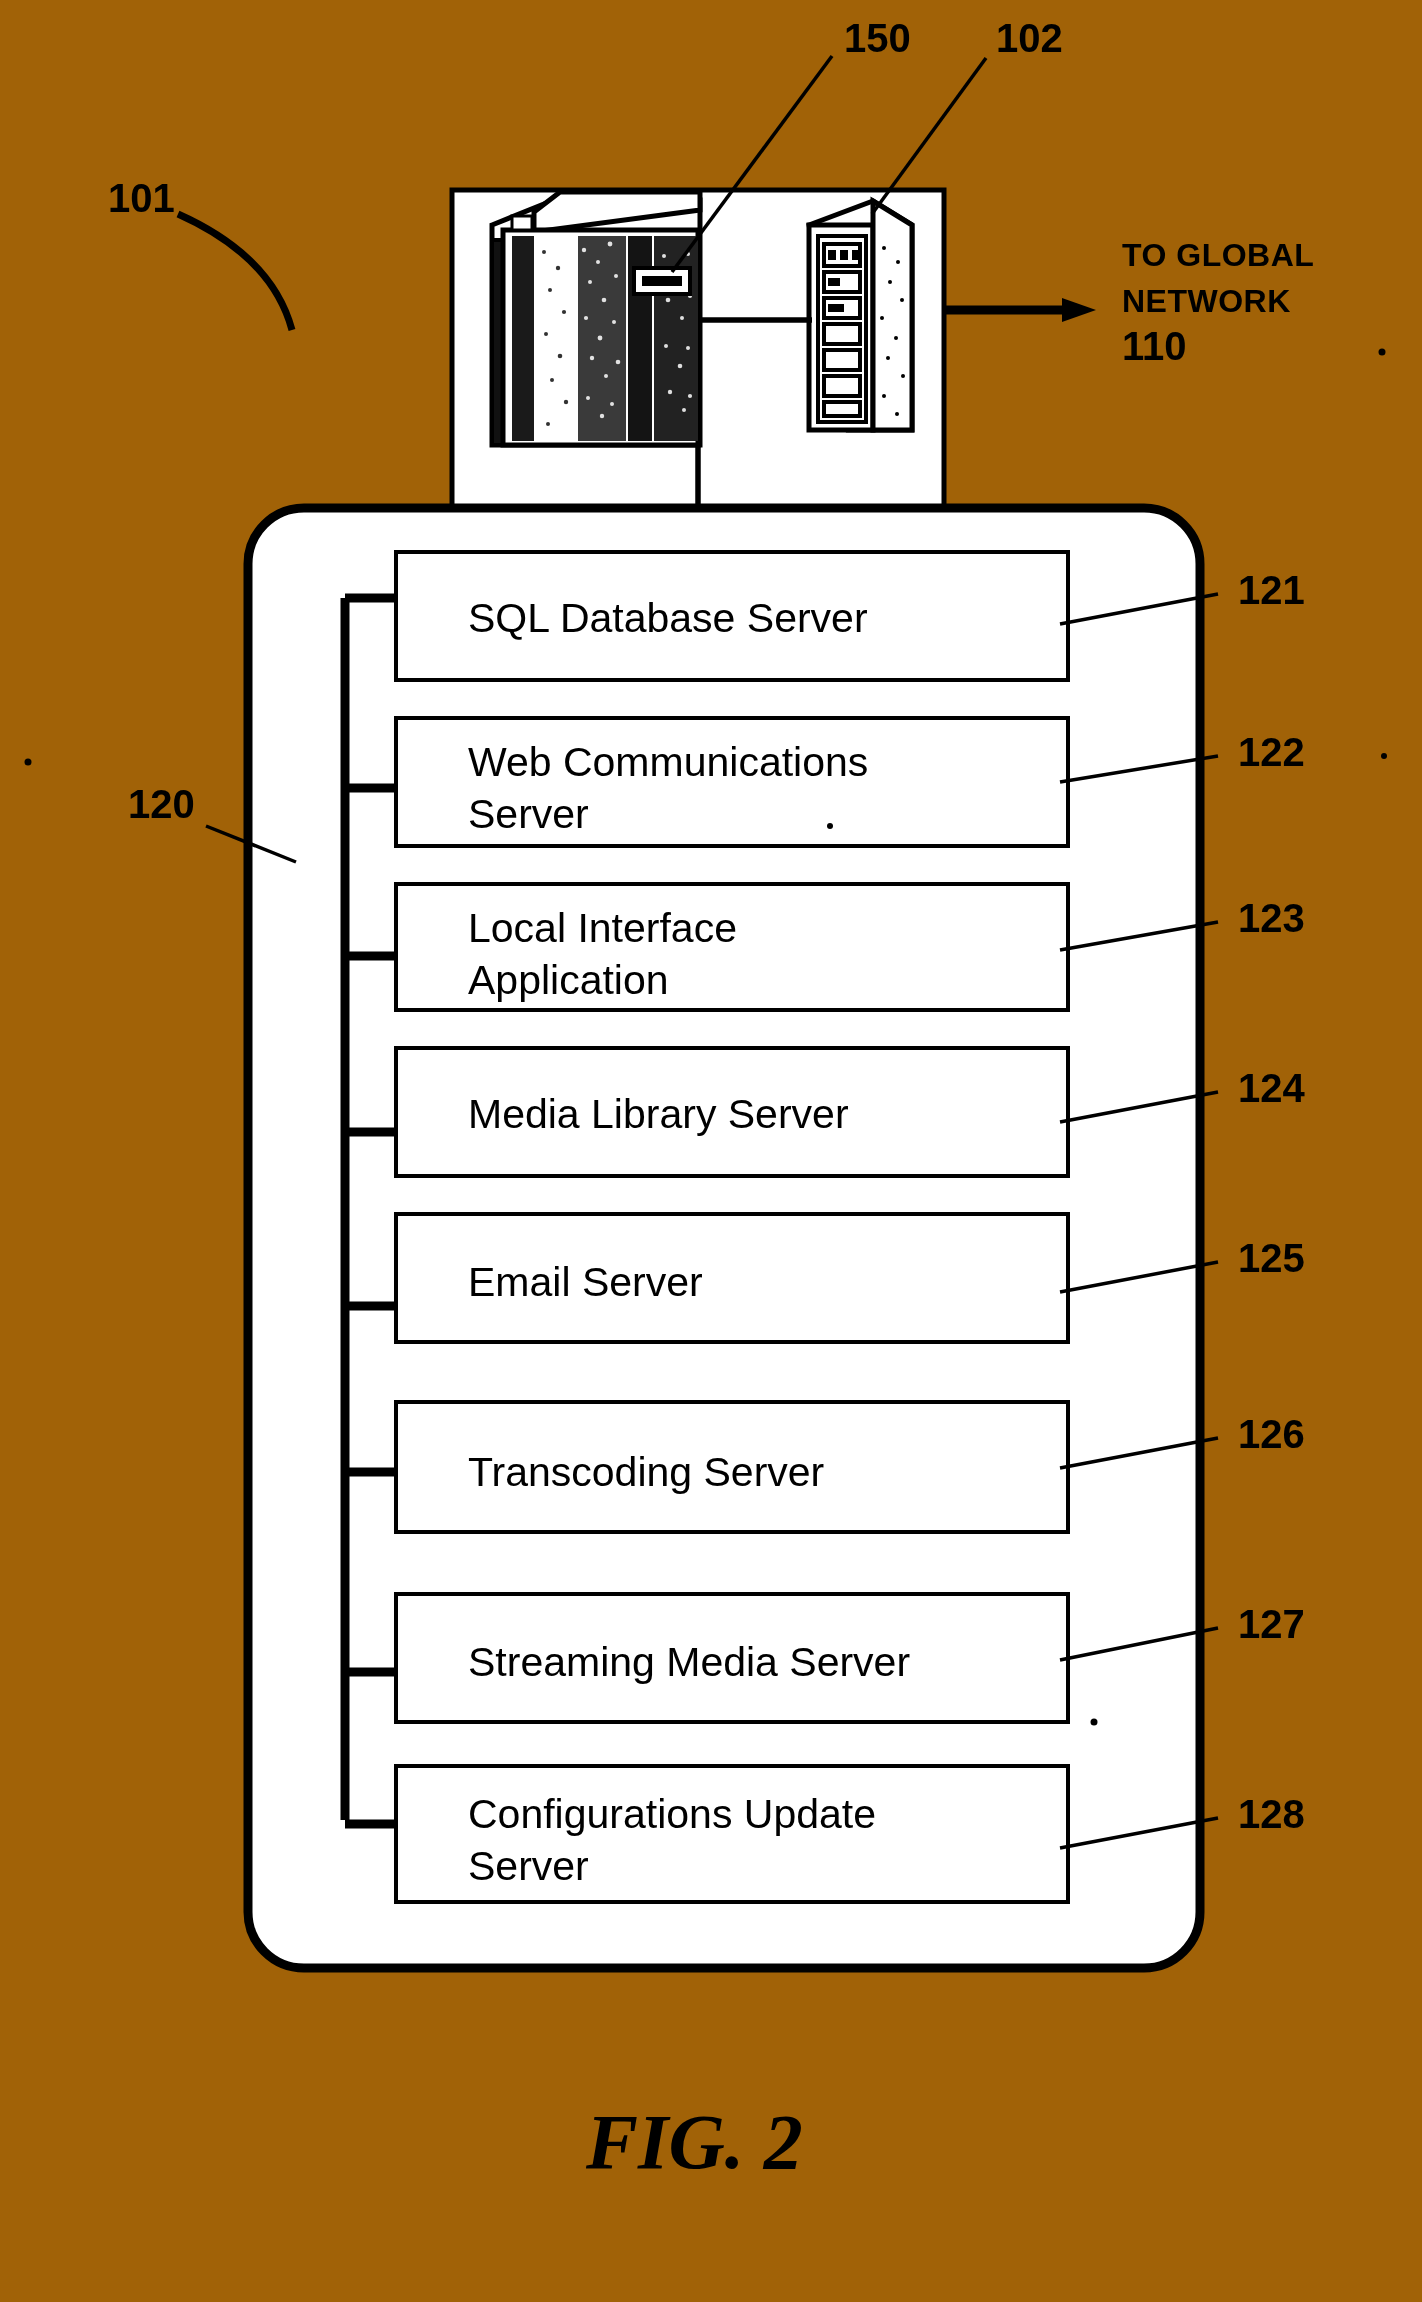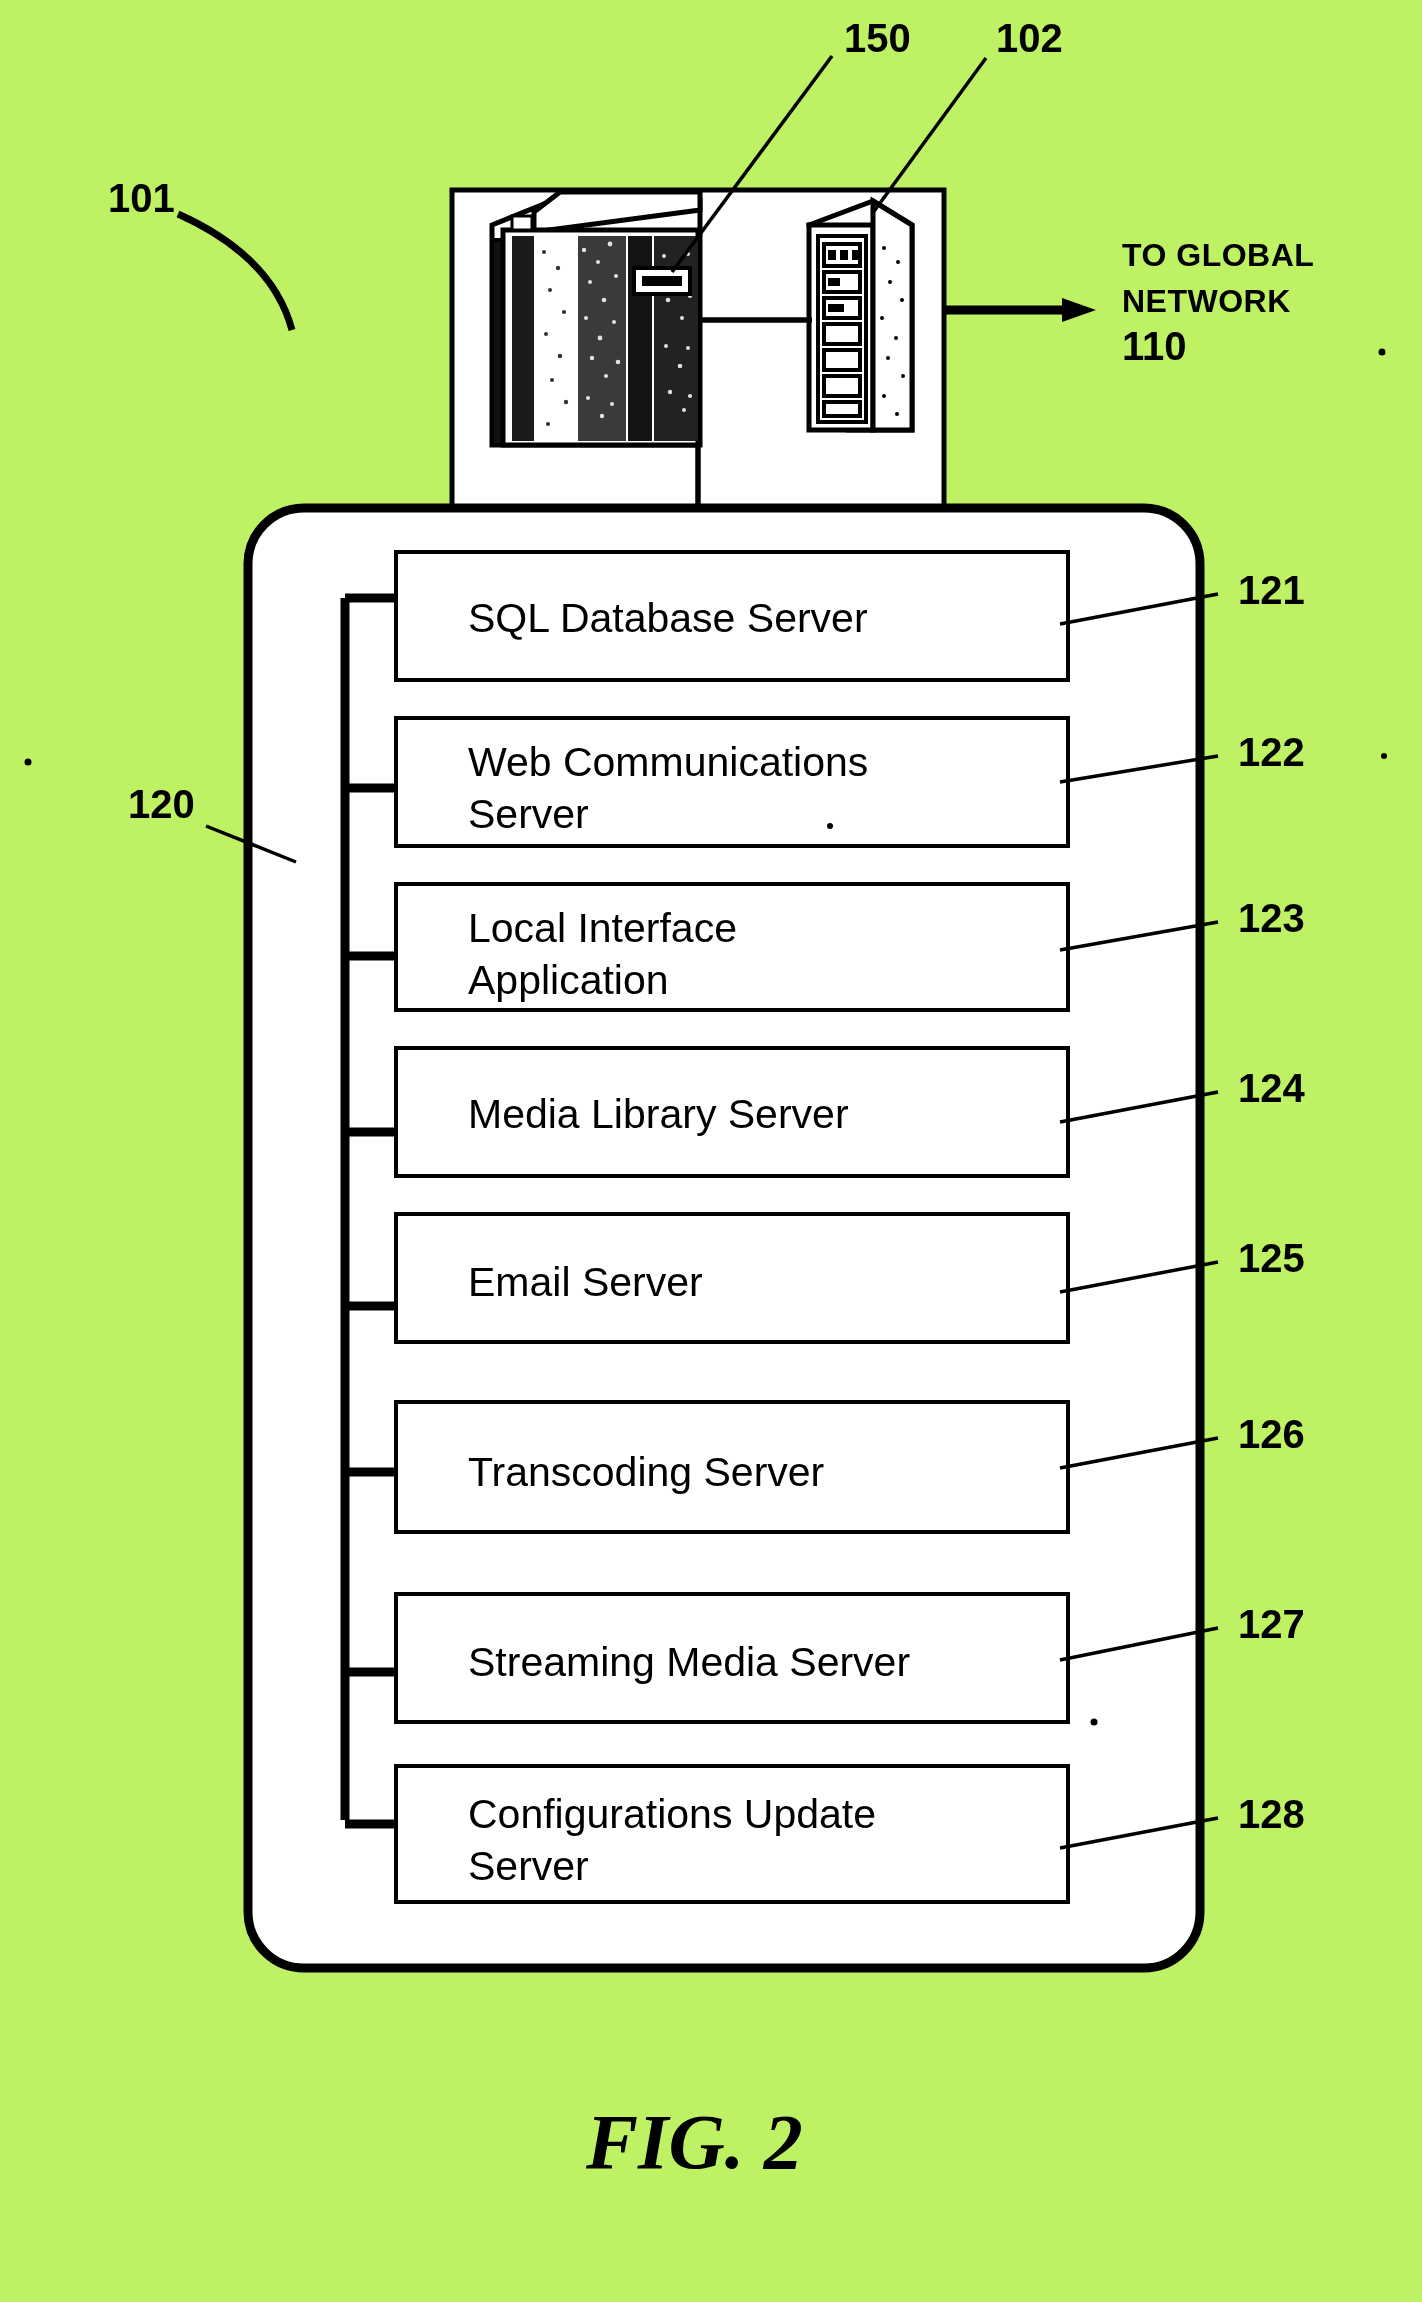--- a/index.html
+++ b/index.html
@@ -9,21 +9,21 @@
     background: #ffffff;
   }
   body {
     font-family: "Liberation Sans", sans-serif;
     color: #000000;
   }
   #page {
     position: relative;
     width: 1422px;
     height: 2302px;
-    background: #bef264;
+    background: #a16207;
     overflow: hidden;
   }
   #figure-svg {
     position: absolute;
     left: 0;
     top: 0;
     width: 1422px;
     height: 2302px;
   }
   .ref-num {

